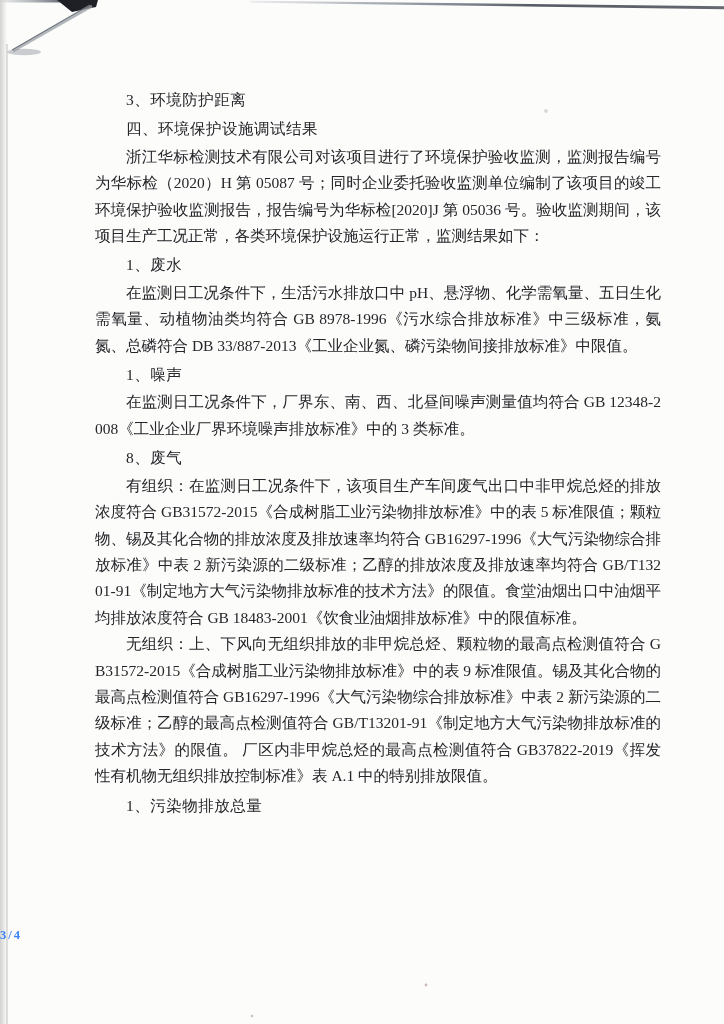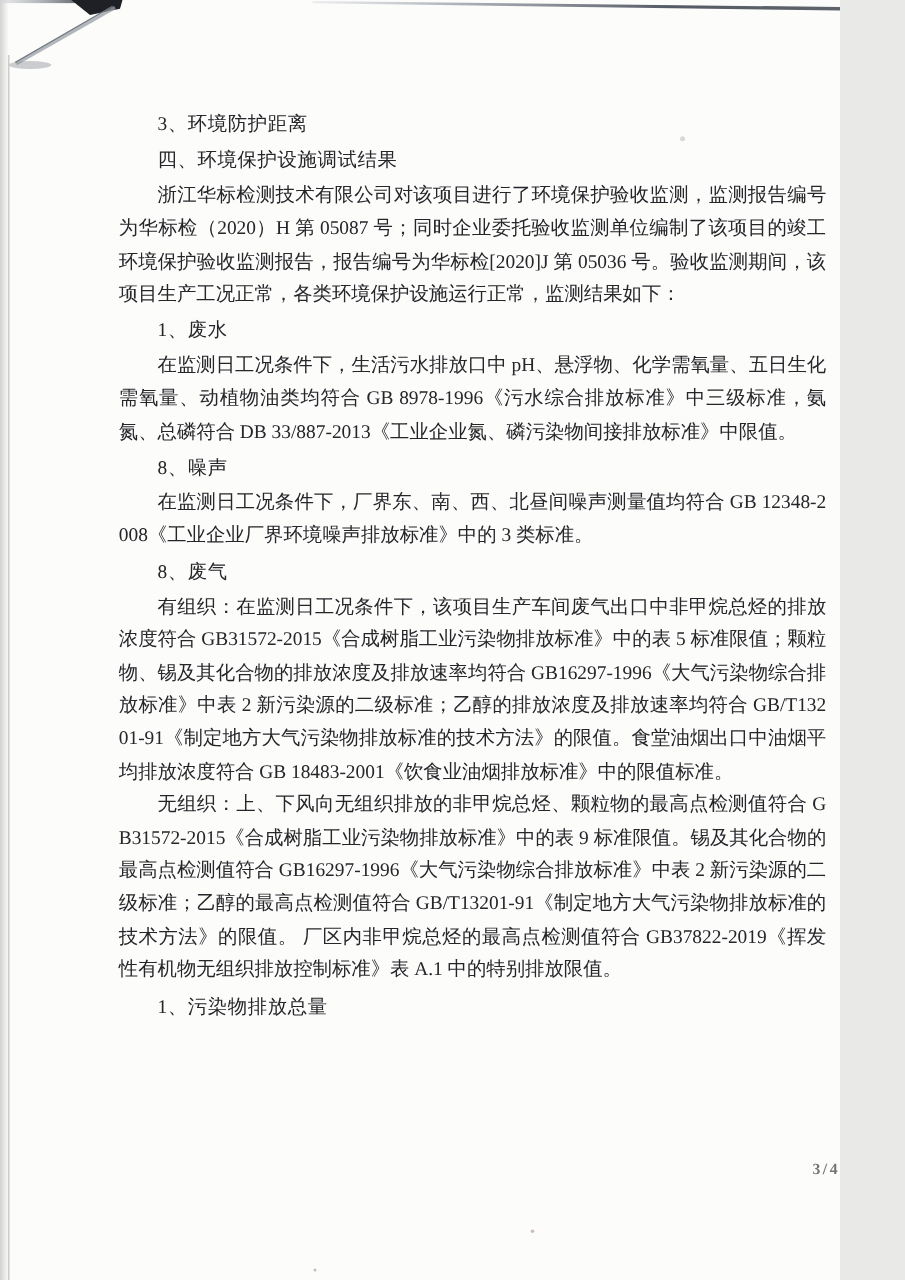--- a/index.html
+++ b/index.html
@@ -2,21 +2,21 @@
 <html lang="zh"><head>
 <meta charset="utf-8">
 <style>
   html, body {
     margin: 0;
     padding: 0;
     background: #e9e9e7;
   }
   .page {
     position: relative;
-    width: 672px;
+    width: 724px;
     height: 1024px;
     background: #fcfcfb;
     overflow: hidden;
     font-family: "Liberation Serif", "DejaVu Serif", serif;
   }
   .scan-artifacts {
     position: absolute;
     left: 0;
     top: 0;
     width: 724px;
@@ -41,24 +41,24 @@
   .heading {
     margin-top: 3px;
     margin-bottom: 1px;
     letter-spacing: 0.5px;
   }
   .page-number {
     position: absolute;
     top: 928px;
     left: 0;
     width: 100%;
-    text-align: right;
+    text-align: left;
     font-size: 12.5px;
     font-weight: bold;
-    color: #737373;
+    color: #3b82f6;
     letter-spacing: 2px;
     font-family: "Liberation Serif", "DejaVu Serif", serif;
   }
 </style>
 </head>
 <body>
 
 <div class="page">
 
   <svg class="scan-artifacts" width="724" height="1024" viewBox="0 0 724 1024" xmlns="http://www.w3.org/2000/svg">
@@ -96,21 +96,21 @@
     <circle cx="426" cy="985" r="1.4" fill="#a98f8b" opacity="0.6"></circle>
     <circle cx="252" cy="1016" r="1.2" fill="#9a9a98" opacity="0.6"></circle>
   </svg>
 
   <div class="content">
     <div class="block heading">3、环境防护距离</div>
     <div class="block heading">四、环境保护设施调试结果</div>
     <p class="block paragraph">浙江华标检测技术有限公司对该项目进行了环境保护验收监测，监测报告编号为华标检（2020）H 第 05087 号；同时企业委托验收监测单位编制了该项目的竣工环境保护验收监测报告，报告编号为华标检[2020]J 第 05036 号。验收监测期间，该项目生产工况正常，各类环境保护设施运行正常，监测结果如下：</p>
     <div class="block heading">1、废水</div>
     <p class="block paragraph">在监测日工况条件下，生活污水排放口中 pH、悬浮物、化学需氧量、五日生化需氧量、动植物油类均符合 GB 8978-1996《污水综合排放标准》中三级标准，氨氮、总磷符合 DB 33/887-2013《工业企业氮、磷污染物间接排放标准》中限值。</p>
-    <div class="block heading">8、噪声</div>
+    <div class="block heading">1、噪声</div>
     <p class="block paragraph">在监测日工况条件下，厂界东、南、西、北昼间噪声测量值均符合 GB 12348-2008《工业企业厂界环境噪声排放标准》中的 3 类标准。</p>
     <div class="block heading">8、废气</div>
     <p class="block paragraph">有组织：在监测日工况条件下，该项目生产车间废气出口中非甲烷总烃的排放浓度符合 GB31572-2015《合成树脂工业污染物排放标准》中的表 5 标准限值；颗粒物、锡及其化合物的排放浓度及排放速率均符合 GB16297-1996《大气污染物综合排放标准》中表 2 新污染源的二级标准；乙醇的排放浓度及排放速率均符合 GB/T13201-91《制定地方大气污染物排放标准的技术方法》的限值。食堂油烟出口中油烟平均排放浓度符合 GB 18483-2001《饮食业油烟排放标准》中的限值标准。</p>
     <p class="block paragraph">无组织：上、下风向无组织排放的非甲烷总烃、颗粒物的最高点检测值符合 GB31572-2015《合成树脂工业污染物排放标准》中的表 9 标准限值。锡及其化合物的最高点检测值符合 GB16297-1996《大气污染物综合排放标准》中表 2 新污染源的二级标准；乙醇的最高点检测值符合 GB/T13201-91《制定地方大气污染物排放标准的技术方法》的限值。 厂区内非甲烷总烃的最高点检测值符合 GB37822-2019《挥发性有机物无组织排放控制标准》表 A.1 中的特别排放限值。</p>
     <div class="block heading">1、污染物排放总量</div>
   </div>
 
   <div class="page-number">3/4</div>
 
 </div>

